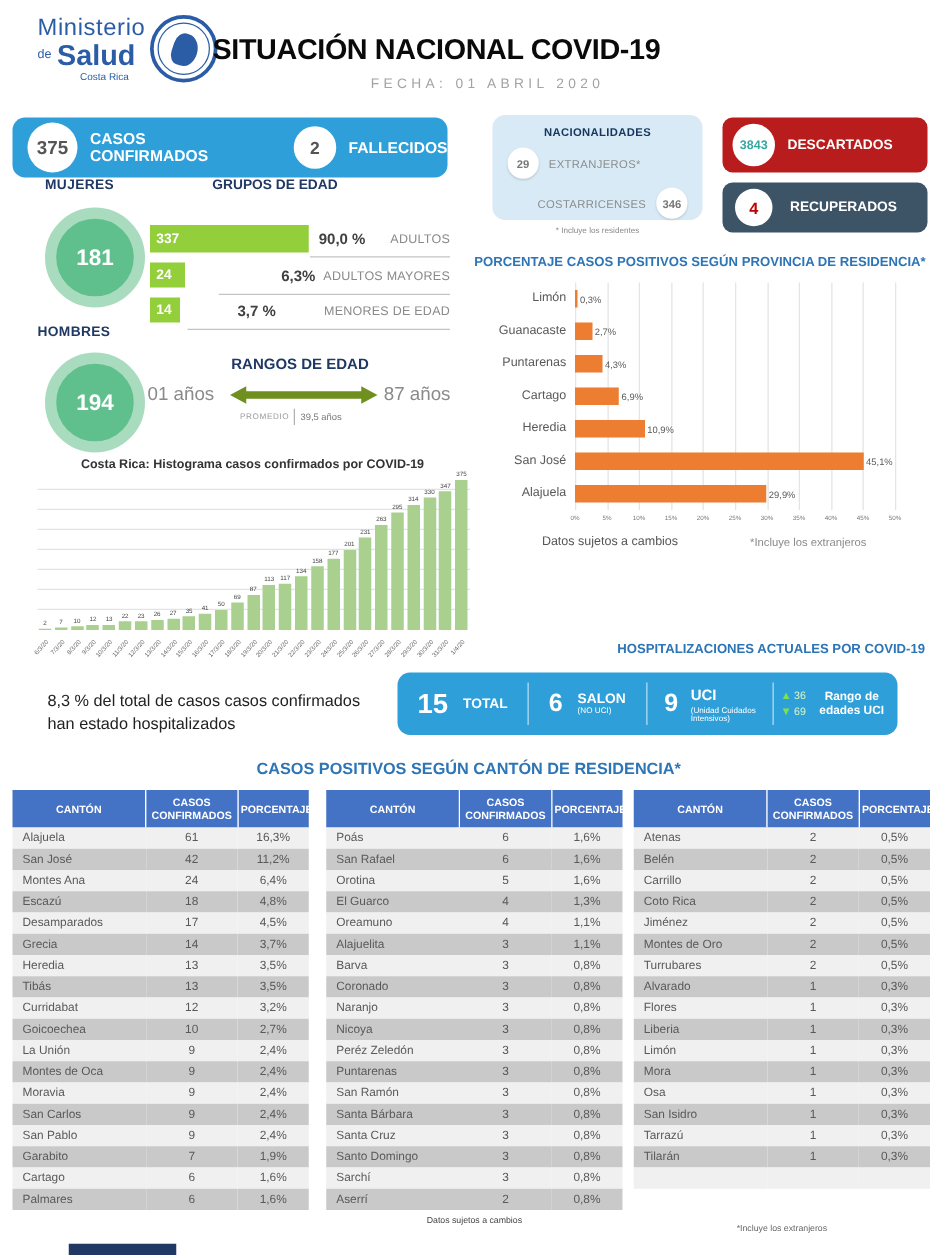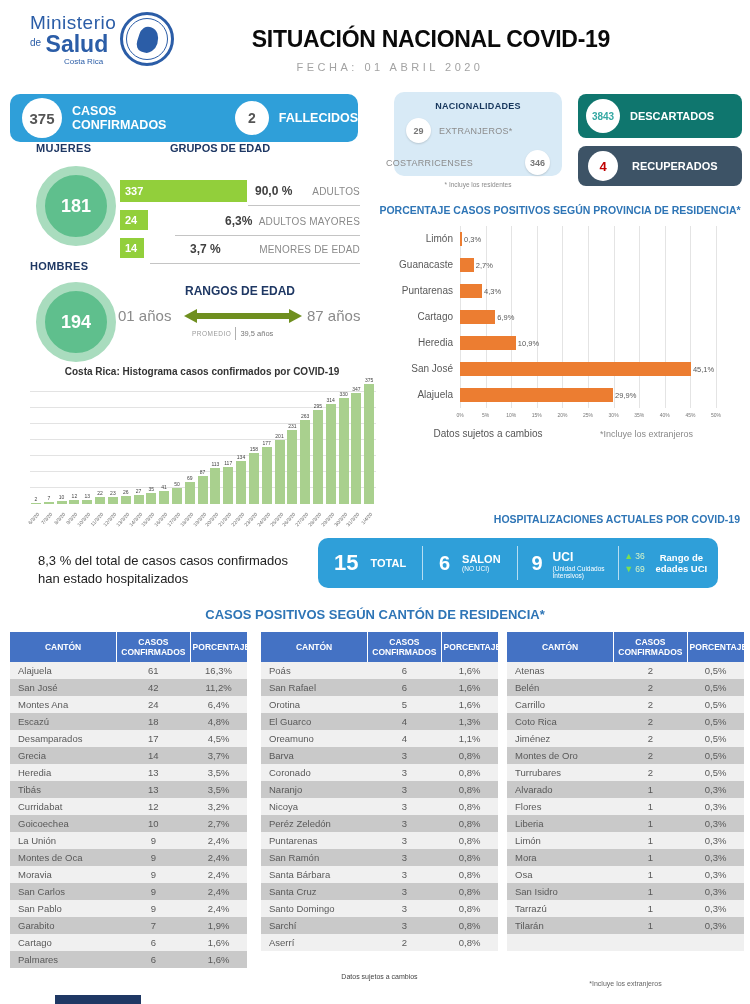--- a/index.html
+++ b/index.html
@@ -10,37 +10,37 @@
 
   
   .logo-line1 { font-size:19px; color:#2b5da7; letter-spacing:.5px; }
   .logo-line2 { color:#2b5da7; line-height:.9; }
   .logo-de { font-size:10px; vertical-align:6px; }
   .logo-salud { font-size:23px; font-weight:bold; }
   .logo-line3 { font-size:8px; color:#2b5da7; margin-left:34px; margin-top:2px; }
   .seal { left:120px; top:12px; width:54px; height:54px; border:3px solid #2b5da7; border-radius:50%; }
   .seal-inner { position:absolute; left:3px; top:3px; right:3px; bottom:3px; border:1px solid #2b5da7; border-radius:50%; }
   .seal-map { position:absolute; left:15px; top:12px; width:20px; height:26px; background:#2b5da7; border-radius:45% 60% 55% 40%; transform:rotate(18deg); }
-  .main-title { left:170px; top:26px; width:440px; text-align:right; font-size:23px; font-weight:800; color:#0a0a0a; letter-spacing:-.3px; }
+  .main-title { left:170px; top:26px; width:440px; text-align:left; font-size:23px; font-weight:800; color:#0a0a0a; letter-spacing:-.3px; }
   .date-line { left:170px; top:61px; width:440px; text-align:center; font-size:11px; color:#a3a3a3; letter-spacing:3.5px; }
 
   
   .box-blue { left:10px; top:94px; width:348px; height:48px; background:#2f9fd9; border-radius:10px; display:flex; align-items:center; }
   .wcircle { background:#fff; border-radius:50%; display:flex; align-items:center; justify-content:center; color:#555; font-weight:bold; flex:0 0 auto; }
   .c40 { width:40px; height:40px; font-size:15px; }
   .c34 { width:34px; height:34px; font-size:14px; }
   .box-blue .lab { color:#fff; font-weight:bold; font-size:12.5px; margin-left:10px; }
   .box-nac { left:394px; top:92px; width:168px; height:84px; background:#d8eaf6; border-radius:10px; padding-top:9px; }
   .nac-title { text-align:center; font-size:9px; font-weight:bold; color:#16365c; letter-spacing:.3px; }
   .nac-row { display:flex; align-items:center; margin-top:7px; padding:0 12px; }
   .nac-circ { width:25px; height:25px; background:#fff; border-radius:50%; display:flex; align-items:center; justify-content:center; font-size:9px; color:#777; font-weight:bold; box-shadow:0 1px 2px rgba(0,0,0,.15); flex:0 0 auto; }
   .nac-lab { font-size:9px; color:#8c8c8c; margin:0 8px; letter-spacing:.3px; }
-  .nac-row.r2 { justify-content:flex-end;gap:44px; }
+  .nac-row.r2 { justify-content:flex-end; }
   .nac-note { left:394px; top:181px; width:168px; text-align:center; font-size:6.5px; color:#8a8a8a; }
-  .box-teal { left:578px; top:94px; width:164px; height:44px; background:#0f766e; border-radius:8px; display:flex; align-items:center; }
+  .box-teal { left:578px; top:94px; width:164px; height:44px; background:#b91c1c; border-radius:8px; display:flex; align-items:center; }
   .box-teal .wcircle { width:34px; height:34px; font-size:10px; color:#35a8a3; margin-left:8px; }
   .box-teal .lab { color:#fff; font-weight:bold; font-size:11px; margin-left:10px; }
   .box-slate { left:578px; top:146px; width:164px; height:40px; background:#3d5366; border-radius:8px; display:flex; align-items:center; }
   .box-slate .wcircle { width:30px; height:30px; font-size:13px; color:#c00000; margin-left:10px; }
   .box-slate .lab { color:#fff; font-weight:bold; font-size:11px; margin-left:14px; }
 
   
   .side-lab { font-size:11px; font-weight:bold; color:#1f3864; letter-spacing:.3px; }
   .gcircle { width:80px; height:80px; border-radius:50%; border:9px solid #a9dcbe; background:#5fbf8d; display:flex; align-items:center; justify-content:center; color:#fff; font-size:18px; font-weight:bold; }
 
@@ -537,20 +537,25 @@
             <td class="c-name">El Guarco</td>
             <td class="c-num">4</td>
             <td class="c-pct">1,3%</td>
           </tr>
           <tr>
             <td class="c-name">Oreamuno</td>
             <td class="c-num">4</td>
             <td class="c-pct">1,1%</td>
           </tr>
           <tr>
+            <td class="c-name">Alajuelita</td>
+            <td class="c-num">3</td>
+            <td class="c-pct">1,1%</td>
+          </tr>
+          <tr>
             <td class="c-name">Barva</td>
             <td class="c-num">3</td>
             <td class="c-pct">0,8%</td>
           </tr>
           <tr>
             <td class="c-name">Coronado</td>
             <td class="c-num">3</td>
             <td class="c-pct">0,8%</td>
           </tr>
           <tr>

